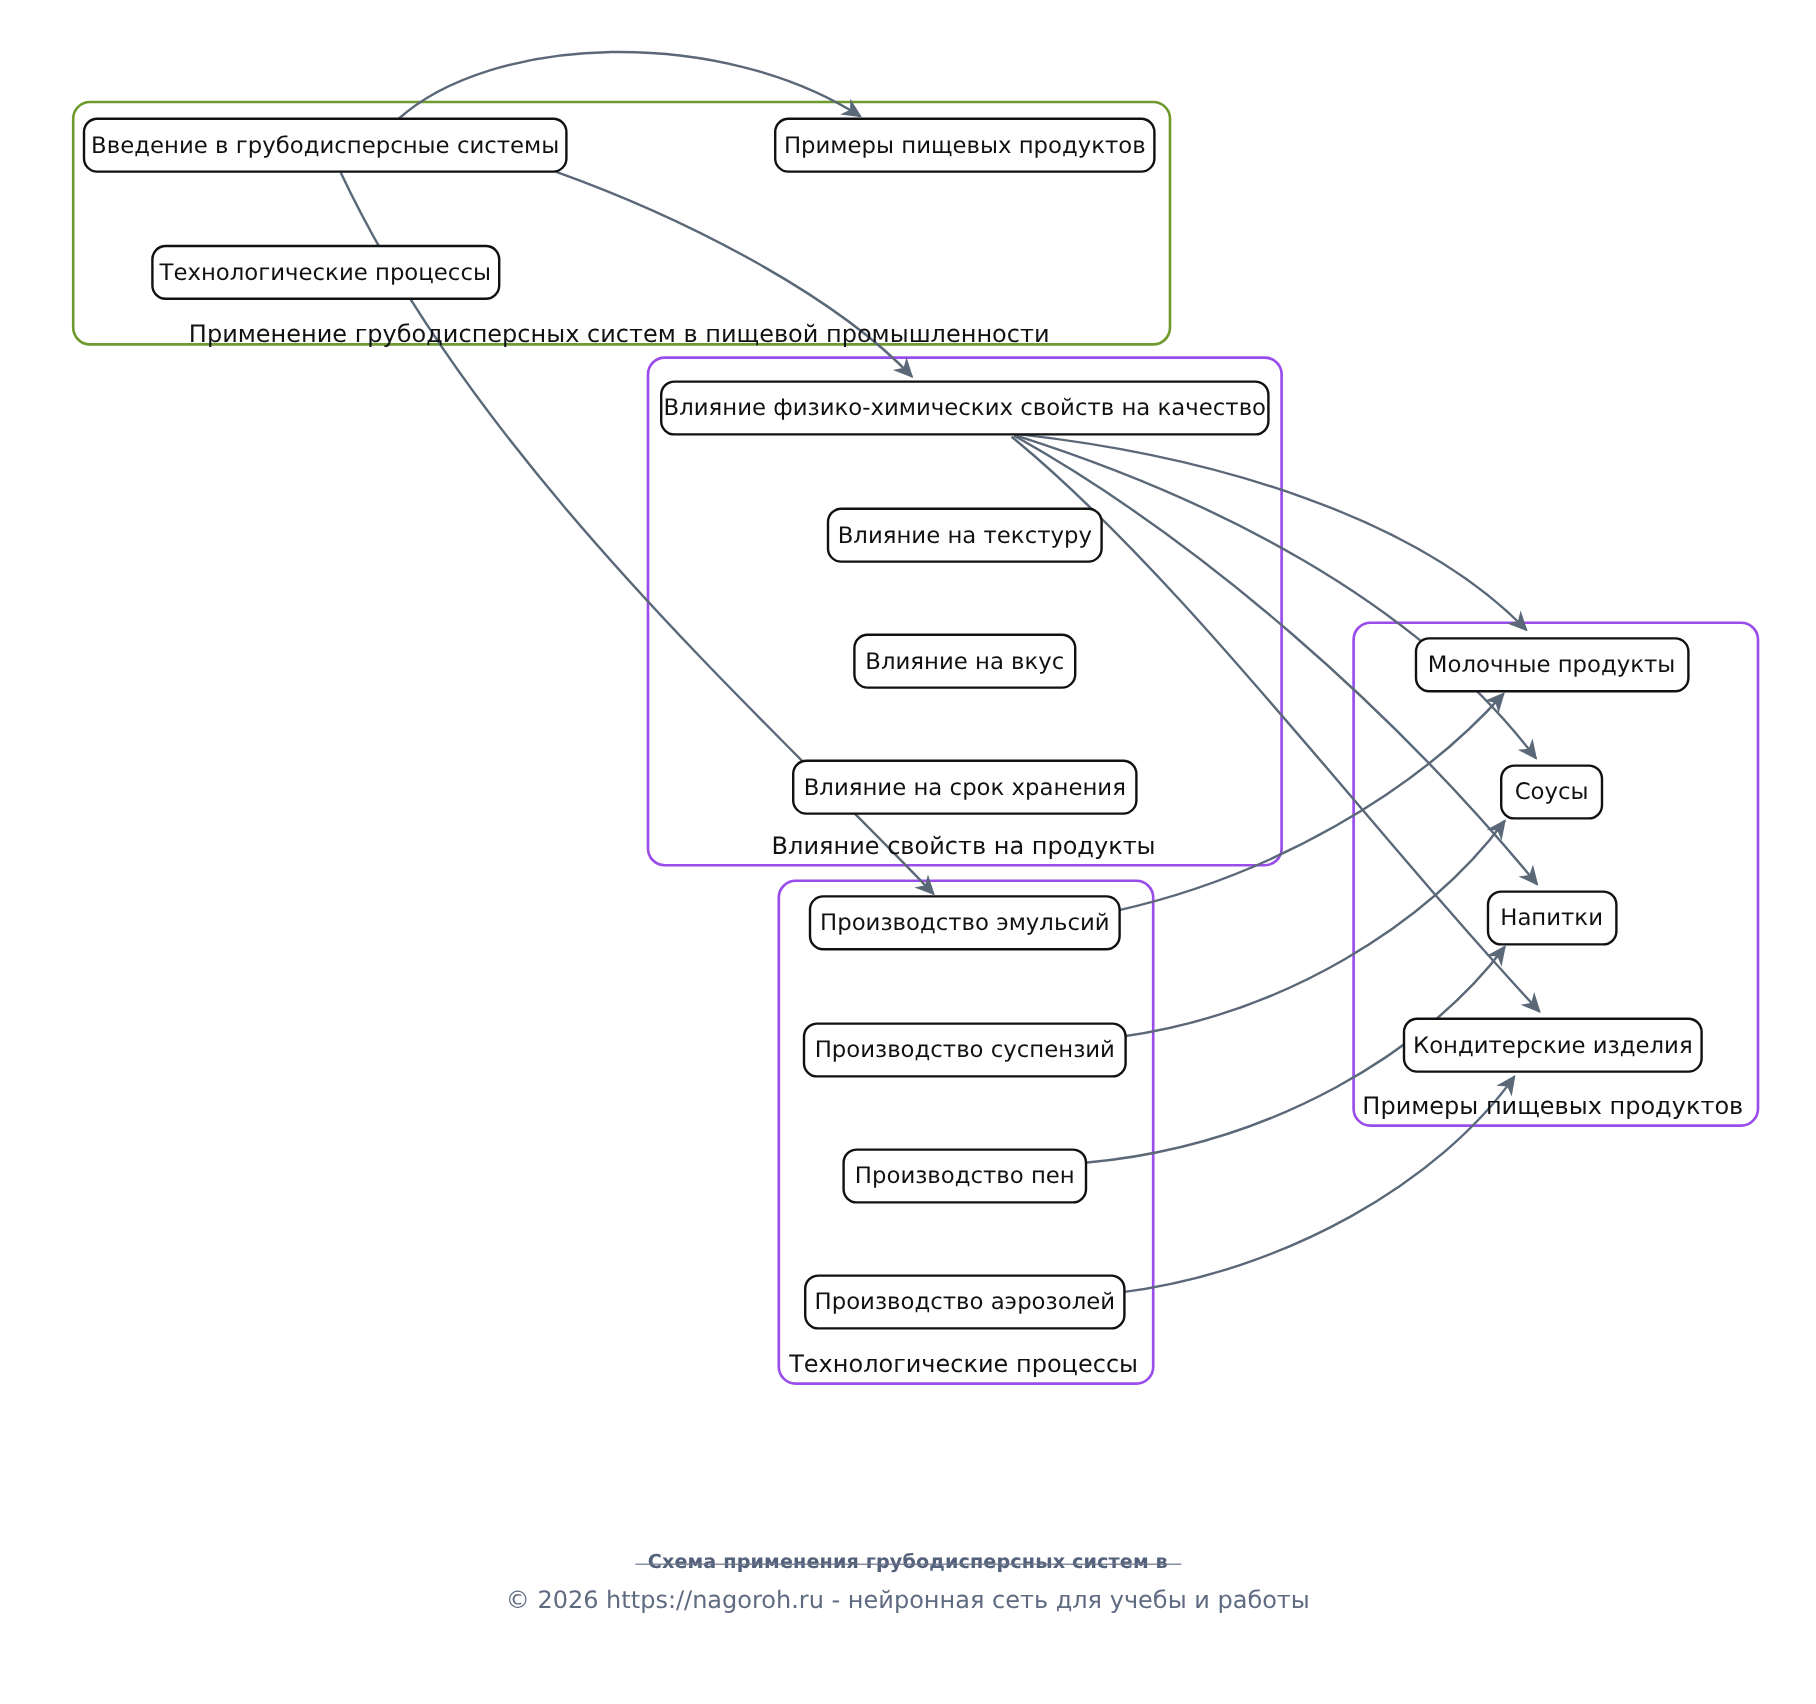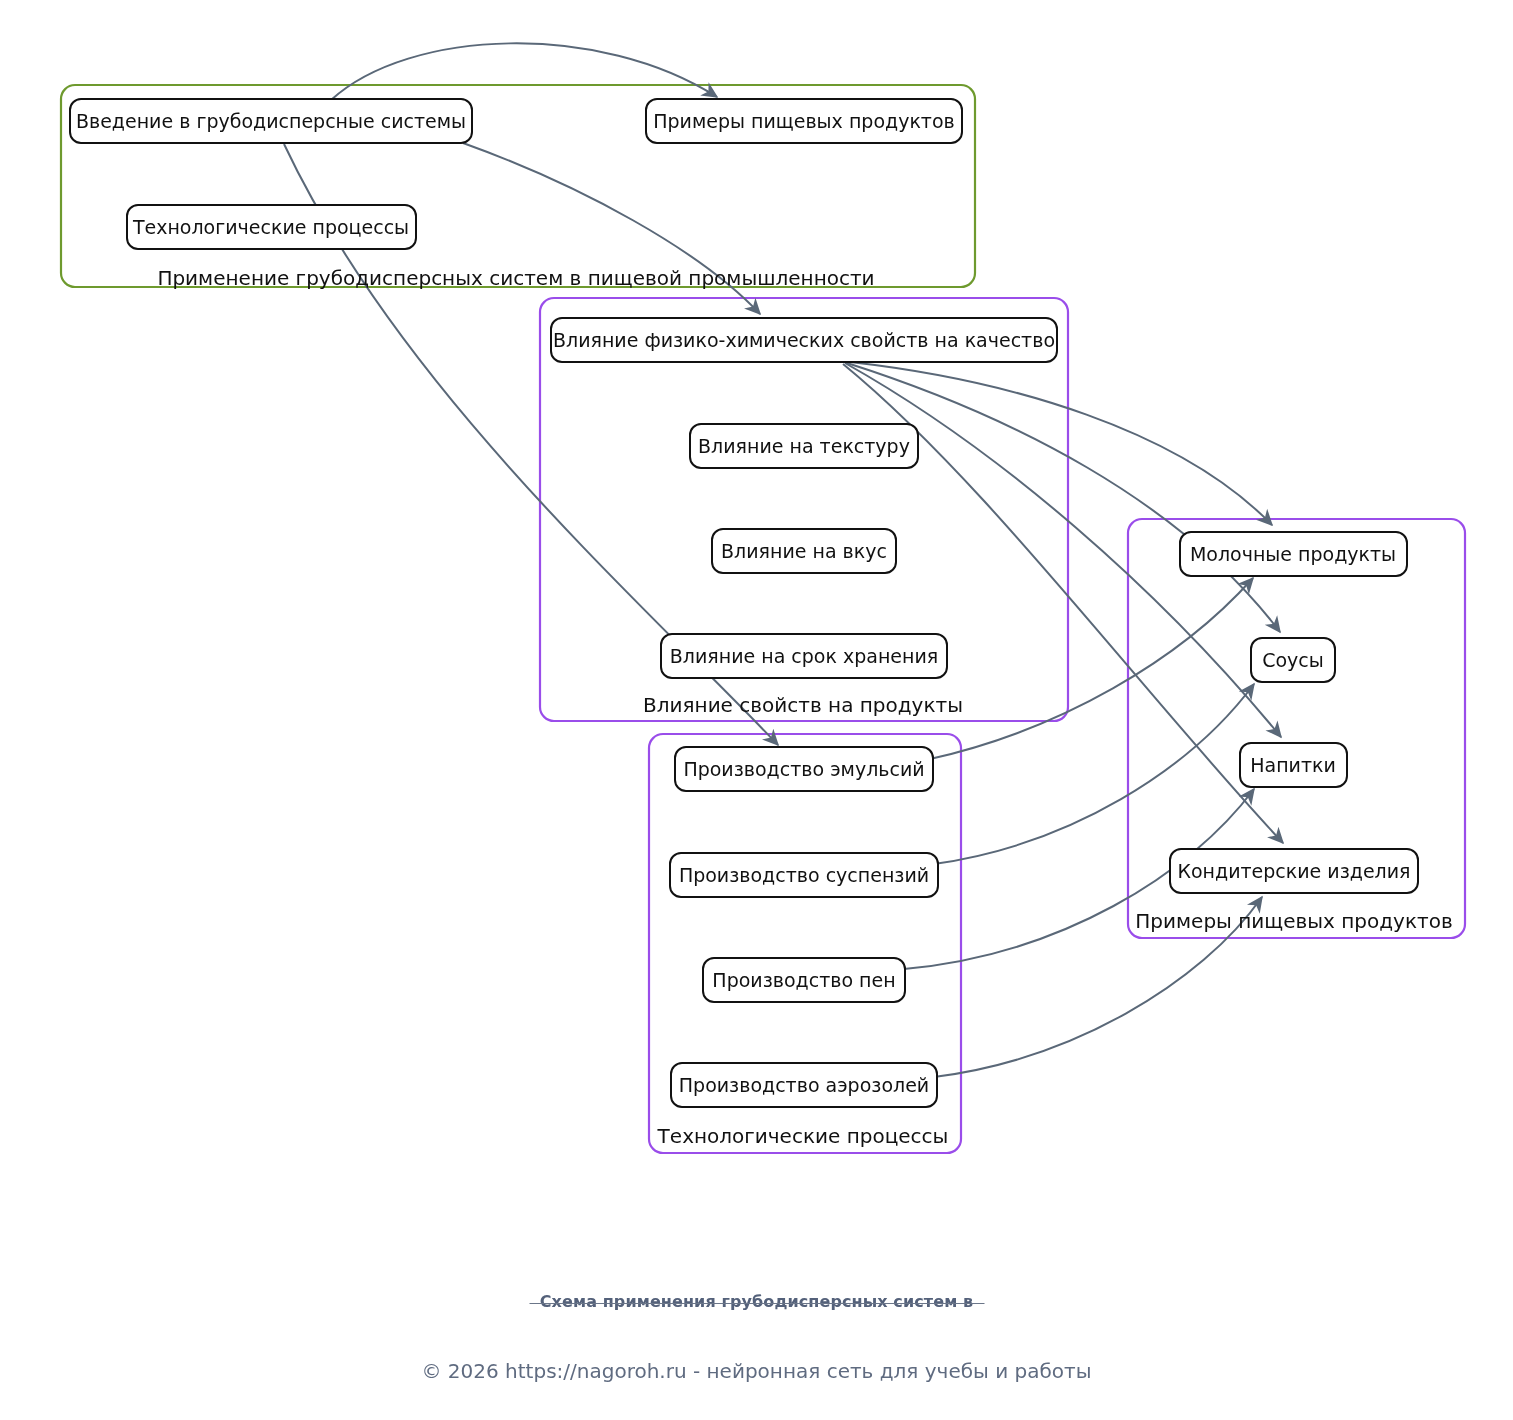--- a/index.html
+++ b/index.html
@@ -72,21 +72,21 @@
     left: 50%;
     transform: translateX(-50%);
     top: 1303px;
     width: 455px;
     border-top: 1.6px solid #6b7689;
   }
   .footer-credit {
     position: absolute;
     left: 0;
     right: 0;
-    top: 1359px;
+    top: 1321px;
     text-align: center;
     font-family: "DejaVu Sans", sans-serif;
     font-size: 20px;
     color: #5f6b80;
   }
 </style>
 </head>
 <body>
 
 <div id="canvas">

